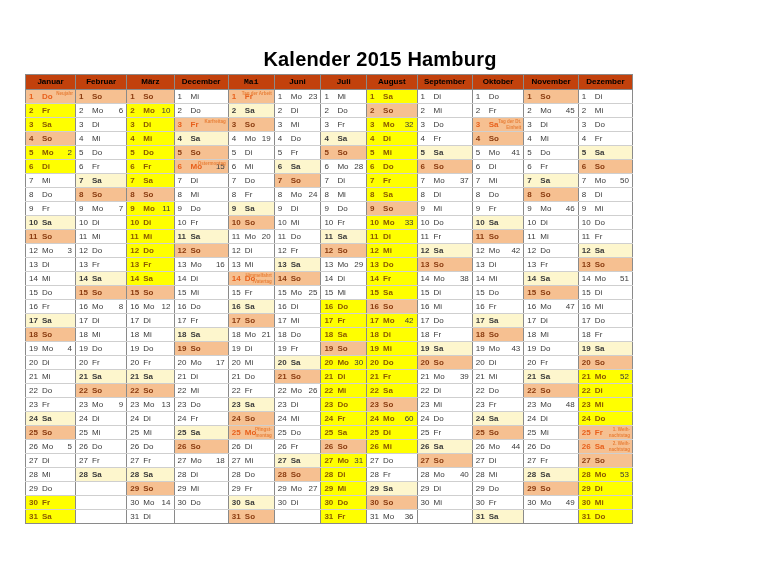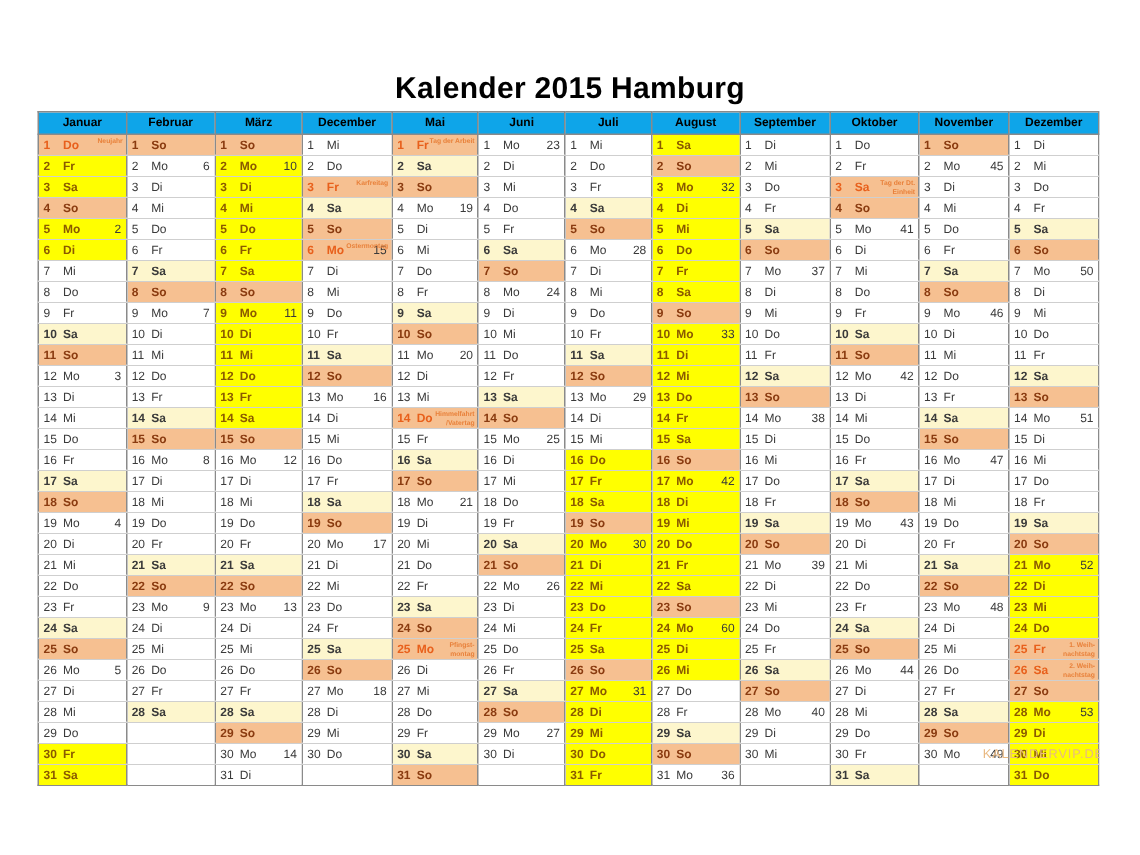--- a/index.html
+++ b/index.html
@@ -1,36 +1,36 @@
 <!DOCTYPE html>
 <html><head>
 <meta charset="utf-8">
 <style>
   html,body{margin:0;padding:0;}
   body{
     width:760px;height:570px;background:#ffffff;
     font-family:"Liberation Sans", sans-serif;
     -webkit-font-smoothing:none;
   }
-  #page{position:relative;width:733px;height:570px;overflow:hidden;}
+  #page{position:relative;width:633px;height:570px;overflow:hidden;}
 
   #title{
     position:absolute;left:0;top:48px;width:760px;text-align:center;
     font-size:20px;font-weight:bold;color:#000;letter-spacing:0.2px;
   }
 
   #cal{
     position:absolute;left:25px;top:74px;
     border-collapse:collapse;
     table-layout:fixed;
   }
   #cal td,#cal th{padding:0;margin:0;}
 
   .mh{
-    background:#0ea5e9;
+    background:#c2410c;
     color:#000;font-size:8px;font-weight:bold;text-align:center;
     height:14px;line-height:14px;
     border:1px solid #8a8a8a;
   }
 
   .cell{
     height:13px;
     border-left:1px solid #8a8a8a;border-right:1px solid #8a8a8a;
     border-bottom:1px solid #cfcfcf;
     position:relative;
@@ -85,21 +85,21 @@
 
   <div id="title">Kalender 2015 Hamburg</div>
 
   <table id="cal">
     <thead>
       <tr id="hdr-row">
           <th class="mh" style="width: 61px;">Januar</th>
           <th class="mh" style="width: 61px;">Februar</th>
           <th class="mh" style="width: 61px;">März</th>
           <th class="mh" style="width: 61px;">December</th>
-          <th class="mh" style="width: 61px;">Mai</th>
+          <th class="mh" style="width: 61px; font-family: Liberation Mono, monospace;">Mai</th>
           <th class="mh" style="width: 61px;">Juni</th>
           <th class="mh" style="width: 61px;">Juli</th>
           <th class="mh" style="width: 61px;">August</th>
           <th class="mh" style="width: 61px;">September</th>
           <th class="mh" style="width: 61px;">Oktober</th>
           <th class="mh" style="width: 61px;">November</th>
           <th class="mh" style="width: 61px;">Dezember</th>
         </tr>
     </thead>
     <tbody id="cal-body">

